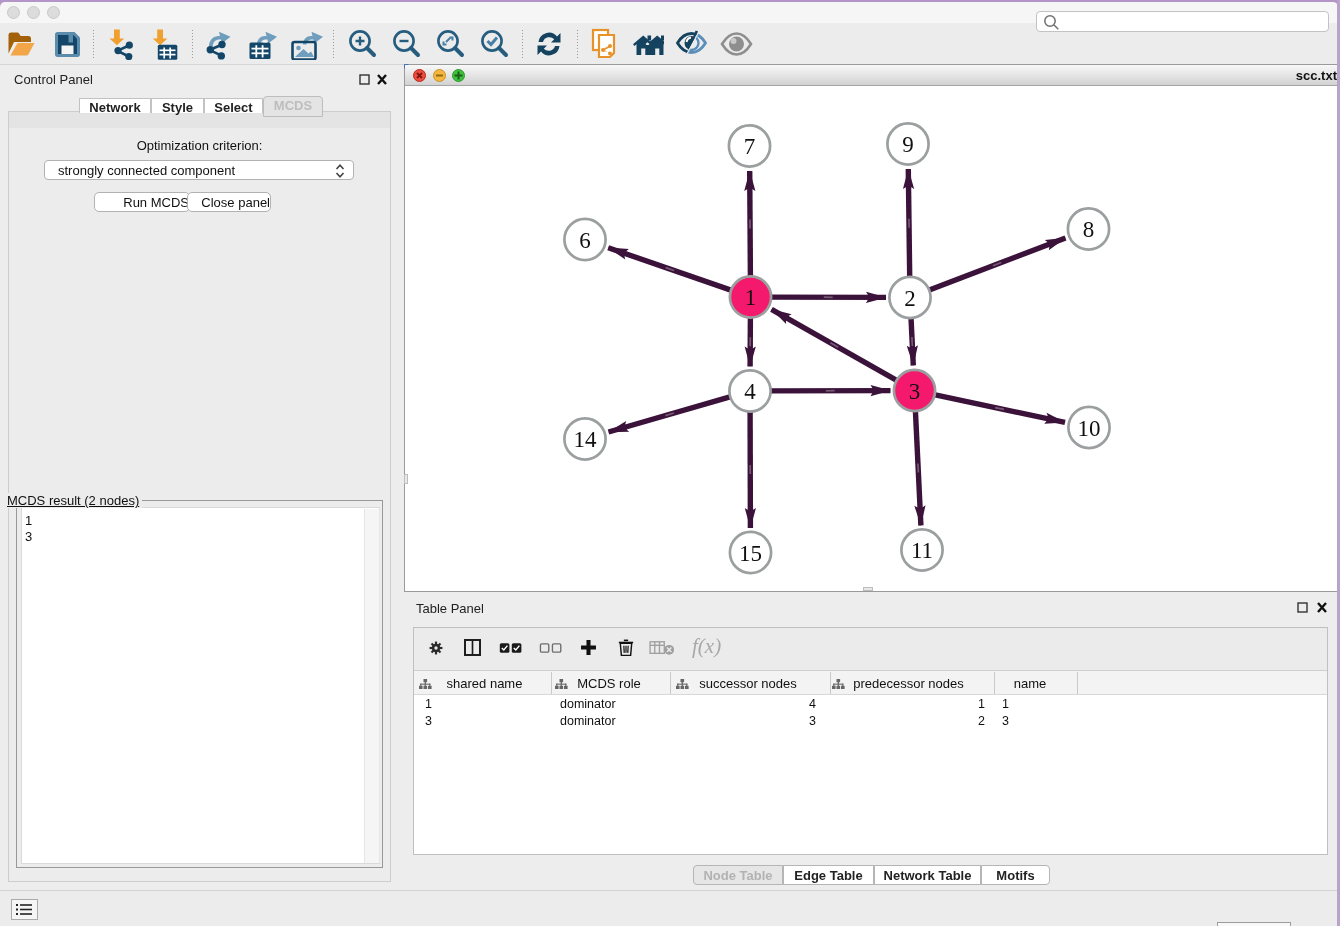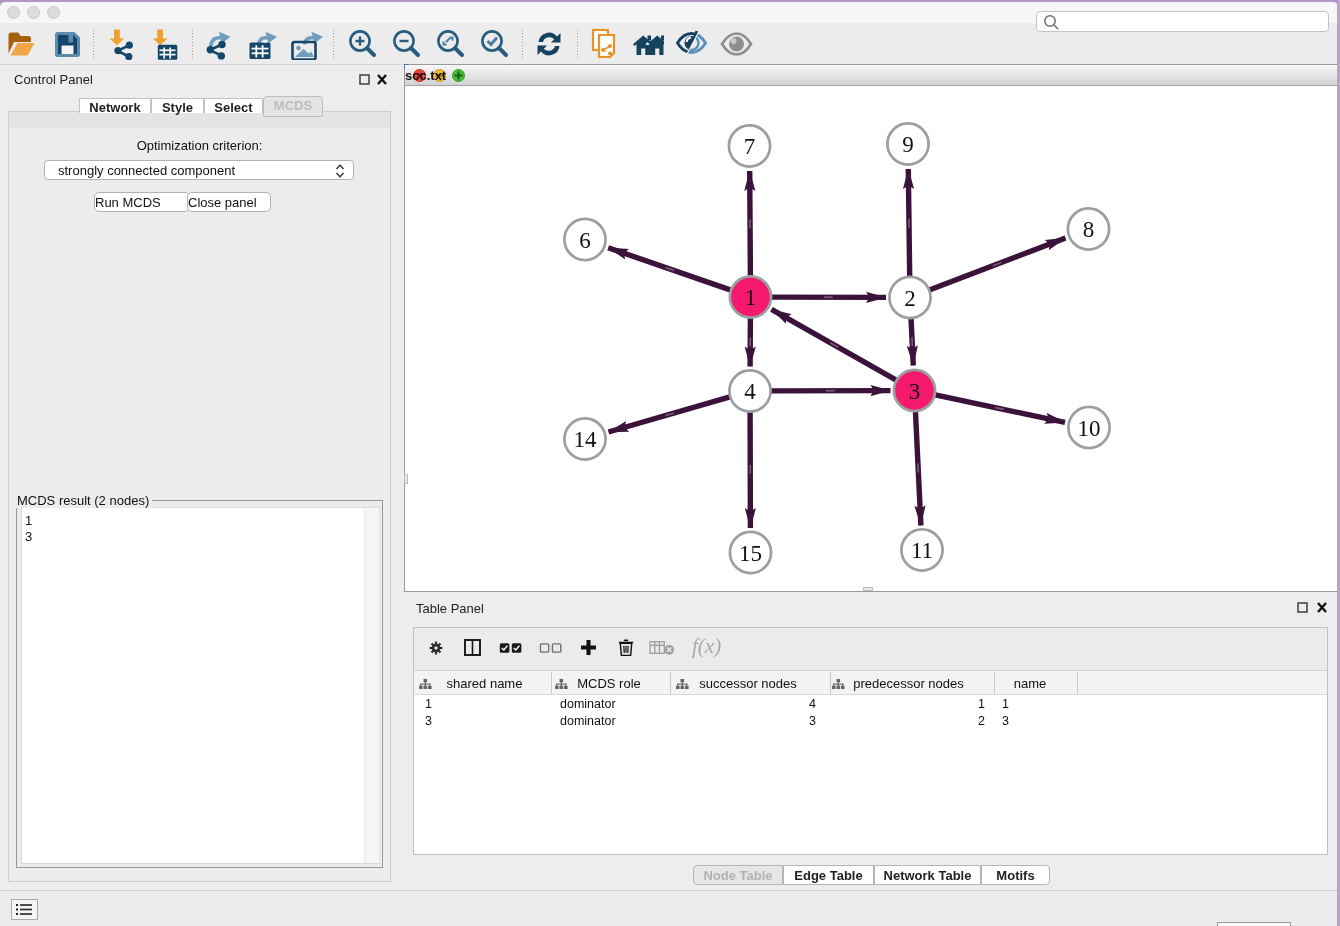--- a/index.html
+++ b/index.html
@@ -21,31 +21,31 @@
 #searchbox { left:1036px; top:11px; width:293px; height:21px; background:#fff; border:1px solid #c3c3c3; border-radius:4px; }
 
 
 #cptitle { left:14px; top:72px; font-size:13px; color:#222; }
 #cpbox { left:8px; top:111px; width:383px; height:771px; border:1px solid #cdcdcd; background:#ececec; }
 #cpboxtopshade { left:9px; top:112px; width:381px; height:16px; background:#e4e4e4; }
 .tab { position:absolute; top:98px; height:15px; background:#fff; border:1px solid #c2c2c2; border-bottom:none; font-size:13px; font-weight:bold; text-align:center; color:#222; padding-top:1px; }
 #tabmcds { background:#e4e4e4; color:#bdbdbd; border:1px solid #bdbdbd; border-radius:4px 4px 0 0; top:96px; height:21px; }
 #optlabel { left:8px; top:138px; width:383px; text-align:center; font-size:13px; color:#111; }
 #dropdown { left:44px; top:160px; width:310px; height:20px; background:#fff; border:1px solid #b2b2b2; border-radius:4px; font-size:13px; color:#111; padding:2px 0 0 13px; }
-.btn { position:absolute; top:192px; height:20px; background:#fff; border:1px solid #b2b2b2; border-radius:5px; font-size:13px; color:#111; text-align:left; padding-top:2px; }
+.btn { position:absolute; top:192px; height:20px; background:#fff; border:1px solid #b2b2b2; border-radius:5px; font-size:13px; color:#111; text-align:right; padding-top:2px; }
 #groupbox { left:16px; top:500px; width:367px; height:368px; border:1px solid #989898; }
-#grouplabel { left:14px; top:493px; background:#ececec; font-size:13px; color:#111; padding:0 3px; }
+#grouplabel { left:4px; top:493px; background:#ececec; font-size:13px; color:#111; padding:0 3px;text-decoration:underline; }
 #groupwhite { left:21px; top:507px; width:359px; height:357px; background:#fff; border:1px solid #d9d9d9; }
 #groupscroll { left:364px; top:509px; width:16px; height:354px; background:#f5f5f5; border-left:1px solid #e6e6e6; border-right:1px solid #e6e6e6; }
 .mcdsline { position:absolute; left:25px; font-size:13px; color:#111; }
 
 
 #netwin { left:404px; top:64px; width:934px; height:528px; border:1px solid #9a9a9a; background:#fff; }
 #nettitle { left:405px; top:65px; width:932px; height:21px; background:linear-gradient(#f8f8f8,#d2d2d2); border-bottom:1px solid #a5a5a5; }
-#nettext { width:100%; text-align:left; top:3px; font-size:13px; font-weight:bold; color:#111; }
+#nettext { width:100%; text-align:right; top:3px; font-size:13px; font-weight:bold; color:#111; }
 .mac { position:absolute; top:3.5px; width:13px; height:13px; border-radius:50%; }
 .mac svg { display:block; }
 #grip-b { left:863px; top:587px; width:10px; height:4px; background:#e8e8e8; border:1px solid #bdbdbd; }
 #grip-l { left:404px; top:474px; width:4px; height:10px; background:#e8e8e8; border:1px solid #bdbdbd; }
 
 
 #tptitle { left:416px; top:601px; font-size:13px; color:#222; }
 #tpbox { left:413px; top:627px; width:915px; height:228px; border:1px solid #c0c0c0; background:#fff; }
 #tptools { left:414px; top:628px; width:913px; height:43px; background:#ebebeb; border-bottom:1px solid #cfcfcf; }
 #thead { left:414px; top:671px; width:913px; height:24px; background:#f3f3f3; border-bottom:1px solid #d8d8d8; }

